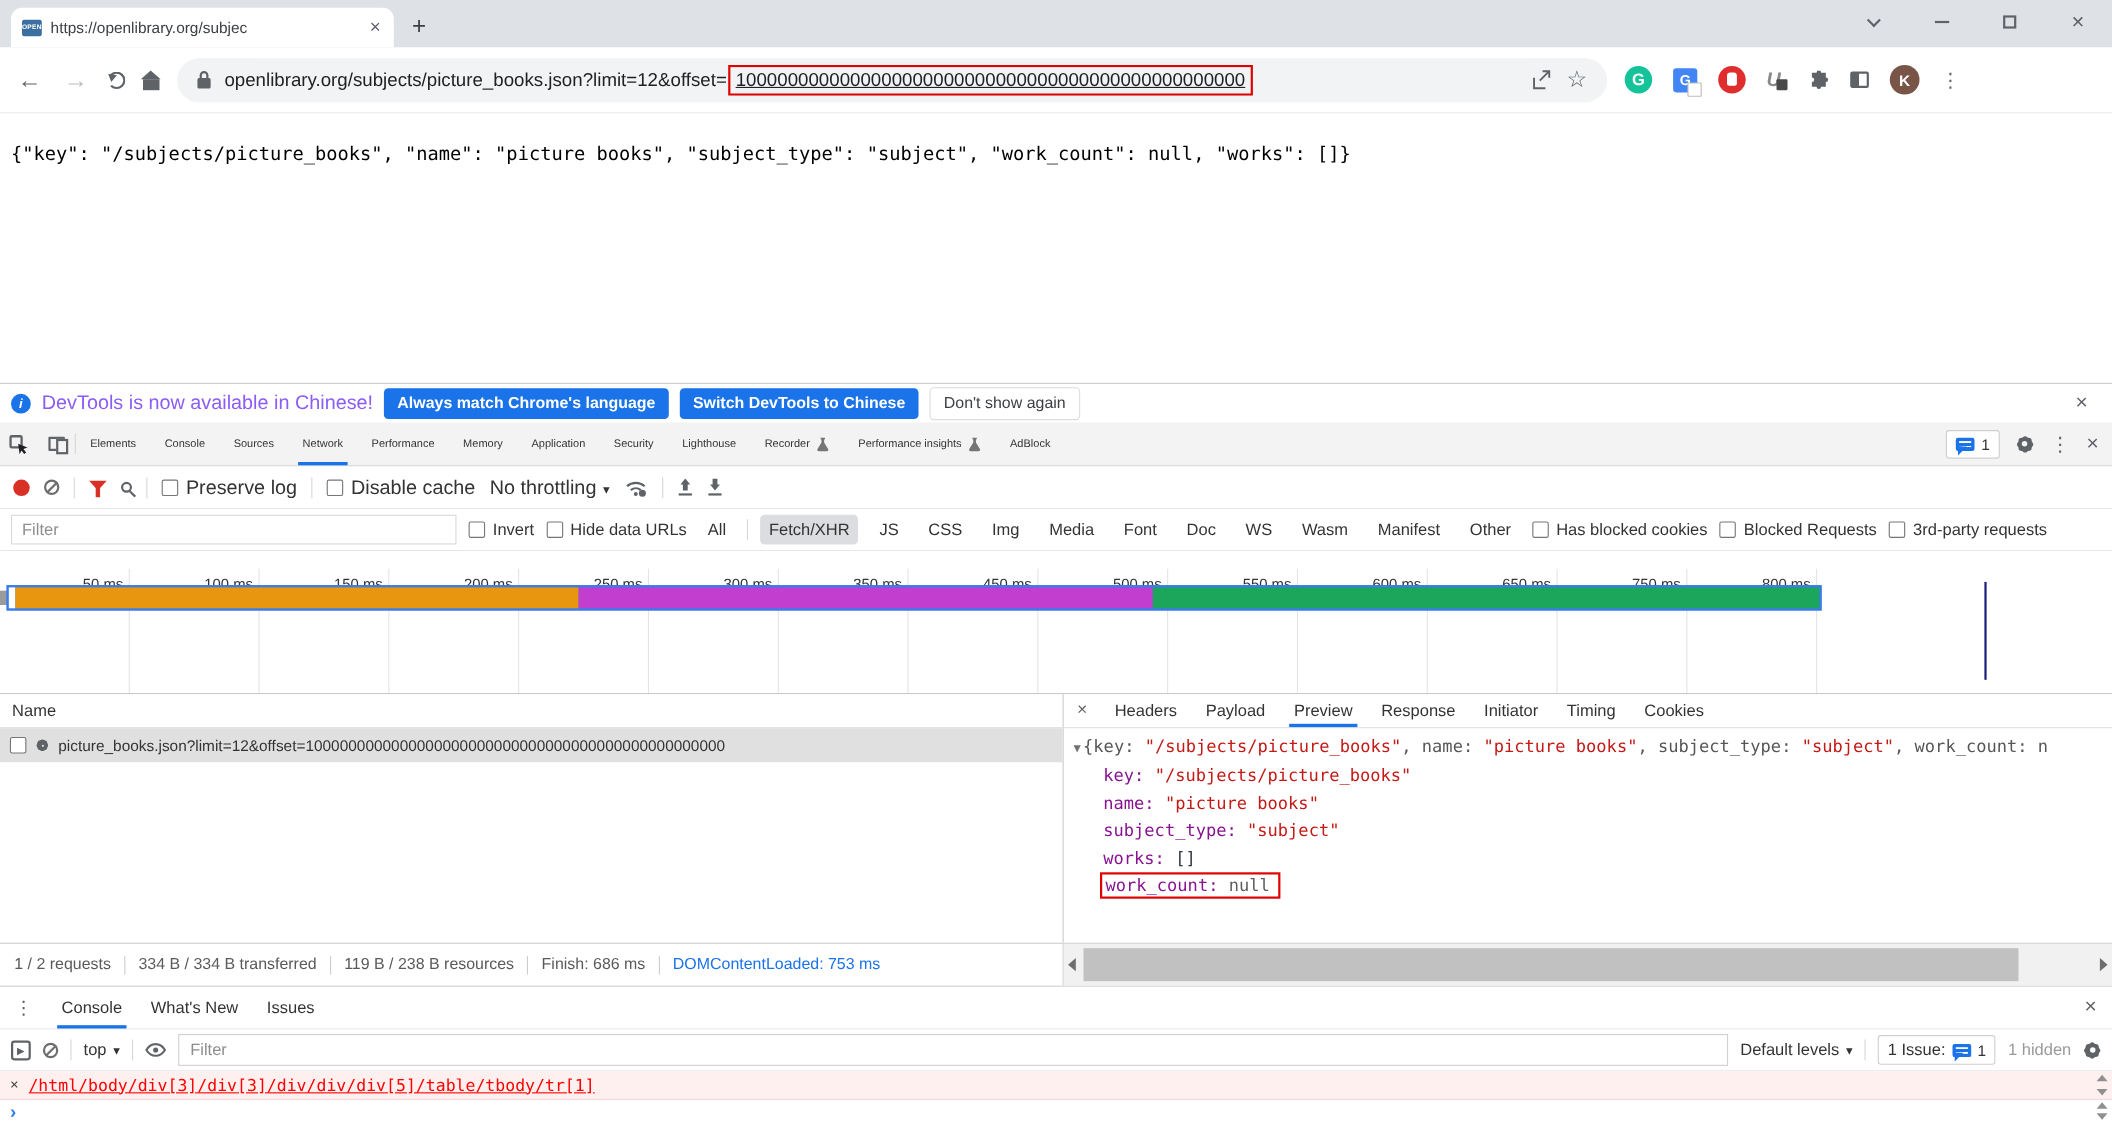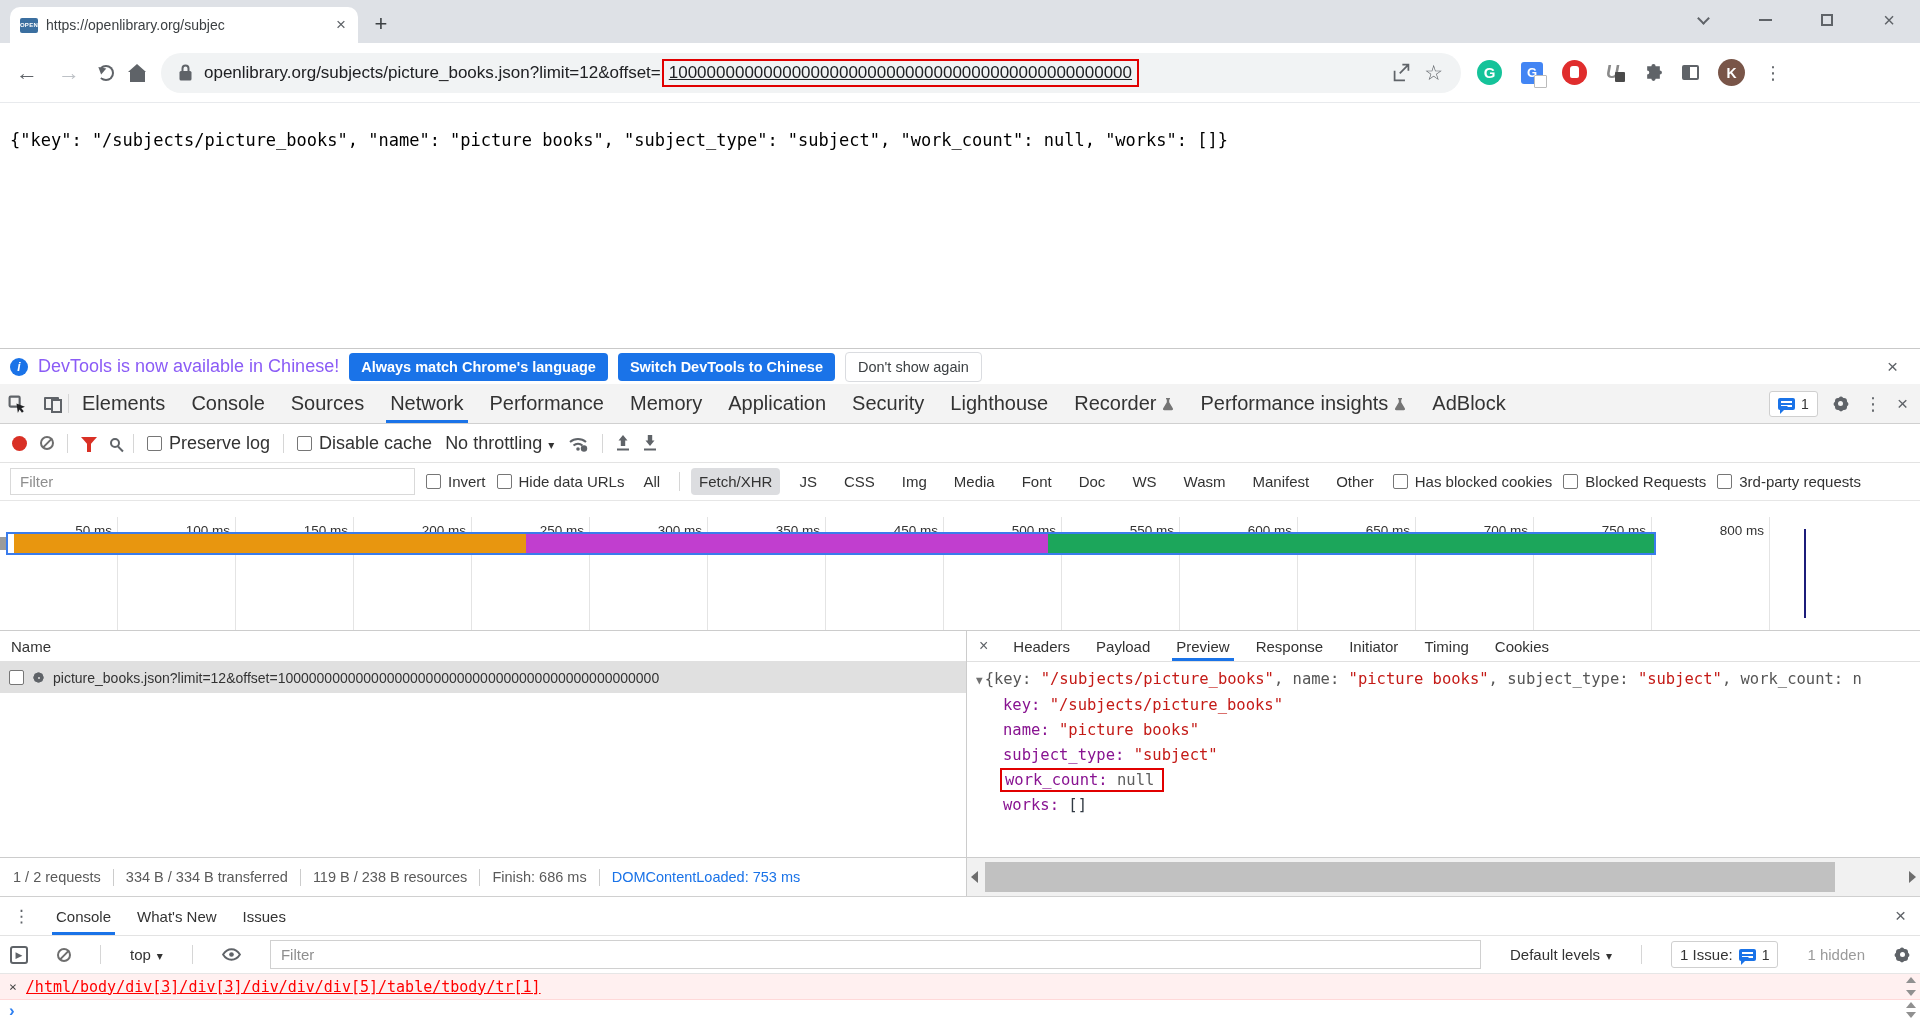--- a/index.html
+++ b/index.html
@@ -78,21 +78,21 @@
   .banner-msg { font-size:18px; color:#8b5cf6; }
   .banner-btn { background:#1a73e8; color:#fff; font-size:14.5px; font-weight:bold; padding:6px 12px;
                 border-radius:4px; border:none; font-family:inherit; }
   .banner-btn.secondary { background:#fff; color:#3c4043; border:1px solid #dadce0; font-weight:normal; }
   .banner-close { margin-left:auto; font-size:19px; color:#5f6368; padding-right:12px; }
 
   
   .dt-tabbar { height:40px; background:#f3f3f3; border-bottom:1px solid #d0d0d0; display:flex; align-items:center; flex:none; }
   .dt-icbox { width:34px; display:flex; justify-content:center; }
   .vsep { width:1px; height:19px; background:#d6d6d6; flex:none; }
-  .dt-tab { padding:0 13px; font-size:20px; color:#333; height:100%; display:flex; align-items:center; gap:6px; position:relative; white-space:nowrap; }
+  .dt-tab { padding:0 13px; font-size:10px; color:#333; height:100%; display:flex; align-items:center; gap:6px; position:relative; white-space:nowrap; }
   .dt-tab.active::after { content:""; position:absolute; left:9px; right:9px; bottom:0; height:3px; background:#1a73e8; }
   .dt-right { margin-left:auto; display:flex; align-items:center; gap:15px; padding-right:12px; }
   .issue-chip { border:1px solid #cfcfcf; border-radius:3px; padding:4px 8px; display:flex; align-items:center; gap:6px; background:#fff; }
   .ic-chat { position:relative; width:17px; height:12px; background:#1a73e8; border-radius:2px; flex:none; }
   .ic-chat::before { content:""; position:absolute; left:3px; top:3px; right:3px; height:6px;
                      background:repeating-linear-gradient(#fff 0 1.6px, transparent 1.6px 4.2px); }
   .ic-chat::after { content:""; position:absolute; left:2px; bottom:-4px; border:4px solid transparent;
                     border-top-color:#1a73e8; border-left-color:#1a73e8; }
   .chip-count { font-size:14px; color:#333; }
   .ic-gear { position:relative; width:16px; height:16px; flex:none; }
@@ -185,21 +185,21 @@
   .tri-left { top:13px; left:4px; border-top:6px solid transparent; border-bottom:6px solid transparent; border-right:7px solid #6e6e6e; }
   .tri-right { top:13px; right:4px; border-top:6px solid transparent; border-bottom:6px solid transparent; border-left:7px solid #6e6e6e; }
 
   
   .console-tabs { height:40px; display:flex; align-items:center; border-top:1px solid #d0d0d0;
                   border-bottom:1px solid #e3e3e3; flex:none; background:#fff; }
   .c-kebab { padding:0 13px; font-size:17px; color:#5f6368; }
   .c-tab { padding:0 13px; height:100%; display:flex; align-items:center; font-size:15px; color:#333; position:relative; }
   .c-tab.active::after { content:""; position:absolute; left:9px; right:9px; bottom:0; height:3px; background:#1a73e8; }
   .c-close { margin-left:auto; font-size:19px; color:#5f6368; padding-right:14px; }
-  .console-toolbar { height:38px; display:flex; align-items:center; gap:29px; padding:0 10px;
+  .console-toolbar { height:38px; display:flex; align-items:center; gap:11px; padding:0 10px;
                      border-bottom:1px solid #e6e6e6; font-size:15px; color:#333; flex:none; background:#fff; }
   .ic-playbox { width:18px; height:18px; border:2px solid #5f6368; border-radius:3px; display:flex;
                 align-items:center; justify-content:center; font-size:9px; color:#5f6368; }
   .ic-playbox::before { content:"▶"; }
   .ic-eye { display:flex; }
   .console-filter { flex:1; height:29px; border:1px solid #d0d0d0; padding:0 10px; font-size:15px;
                     font-family:inherit; color:#333; outline:none; }
   .console-filter::placeholder { color:#8e8e8e; }
   .console-bottom { flex:1; position:relative; display:flex; flex-direction:column; }
   .error-row { height:26px; background:#fff0f0; border-bottom:1px solid #ffd9d9; display:flex; align-items:center;
@@ -445,21 +445,20 @@
       <span class="col">150 ms</span>
       <span class="col">200 ms</span>
       <span class="col">250 ms</span>
       <span class="col">300 ms</span>
       <span class="col">350 ms</span>
       <span class="col">450 ms</span>
       <span class="col">500 ms</span>
       <span class="col">550 ms</span>
       <span class="col">600 ms</span>
       <span class="col">650 ms</span>
-      <span class="col">700 ms</span>
       <span class="col">750 ms</span>
       <span class="col">800 ms</span>
     </div>
     <span class="ov-handle"></span>
     <div class="ov-bar">
       <span class="seg seg-w"></span>
       <span class="seg seg-o"></span>
       <span class="seg seg-m"></span>
       <span class="seg seg-g"></span>
     </div>
@@ -512,26 +511,26 @@
         </div>
         <div class="pv-row">
           <span class="pv-name">name:</span>
           <span class="pv-str">"picture books"</span>
         </div>
         <div class="pv-row">
           <span class="pv-name">subject_type:</span>
           <span class="pv-str">"subject"</span>
         </div>
         <div class="pv-row">
+          <span class="pv-name">works:</span>
+          <span class="pv-plain">[]</span>
+        </div>
+        <div class="pv-row">
           <span class="hl-box"><span class="pv-name">work_count:</span>
           <span class="pv-null">null</span></span>
-        </div>
-        <div class="pv-row">
-          <span class="pv-name">works:</span>
-          <span class="pv-plain">[]</span>
         </div>
       </div>
     </div>
   </div>
 
   <div class="status-bar">
     <div class="status-left">
       <span>1 / 2 requests</span>
       <span class="status-sep"></span>
       <span>334 B / 334 B transferred</span>

